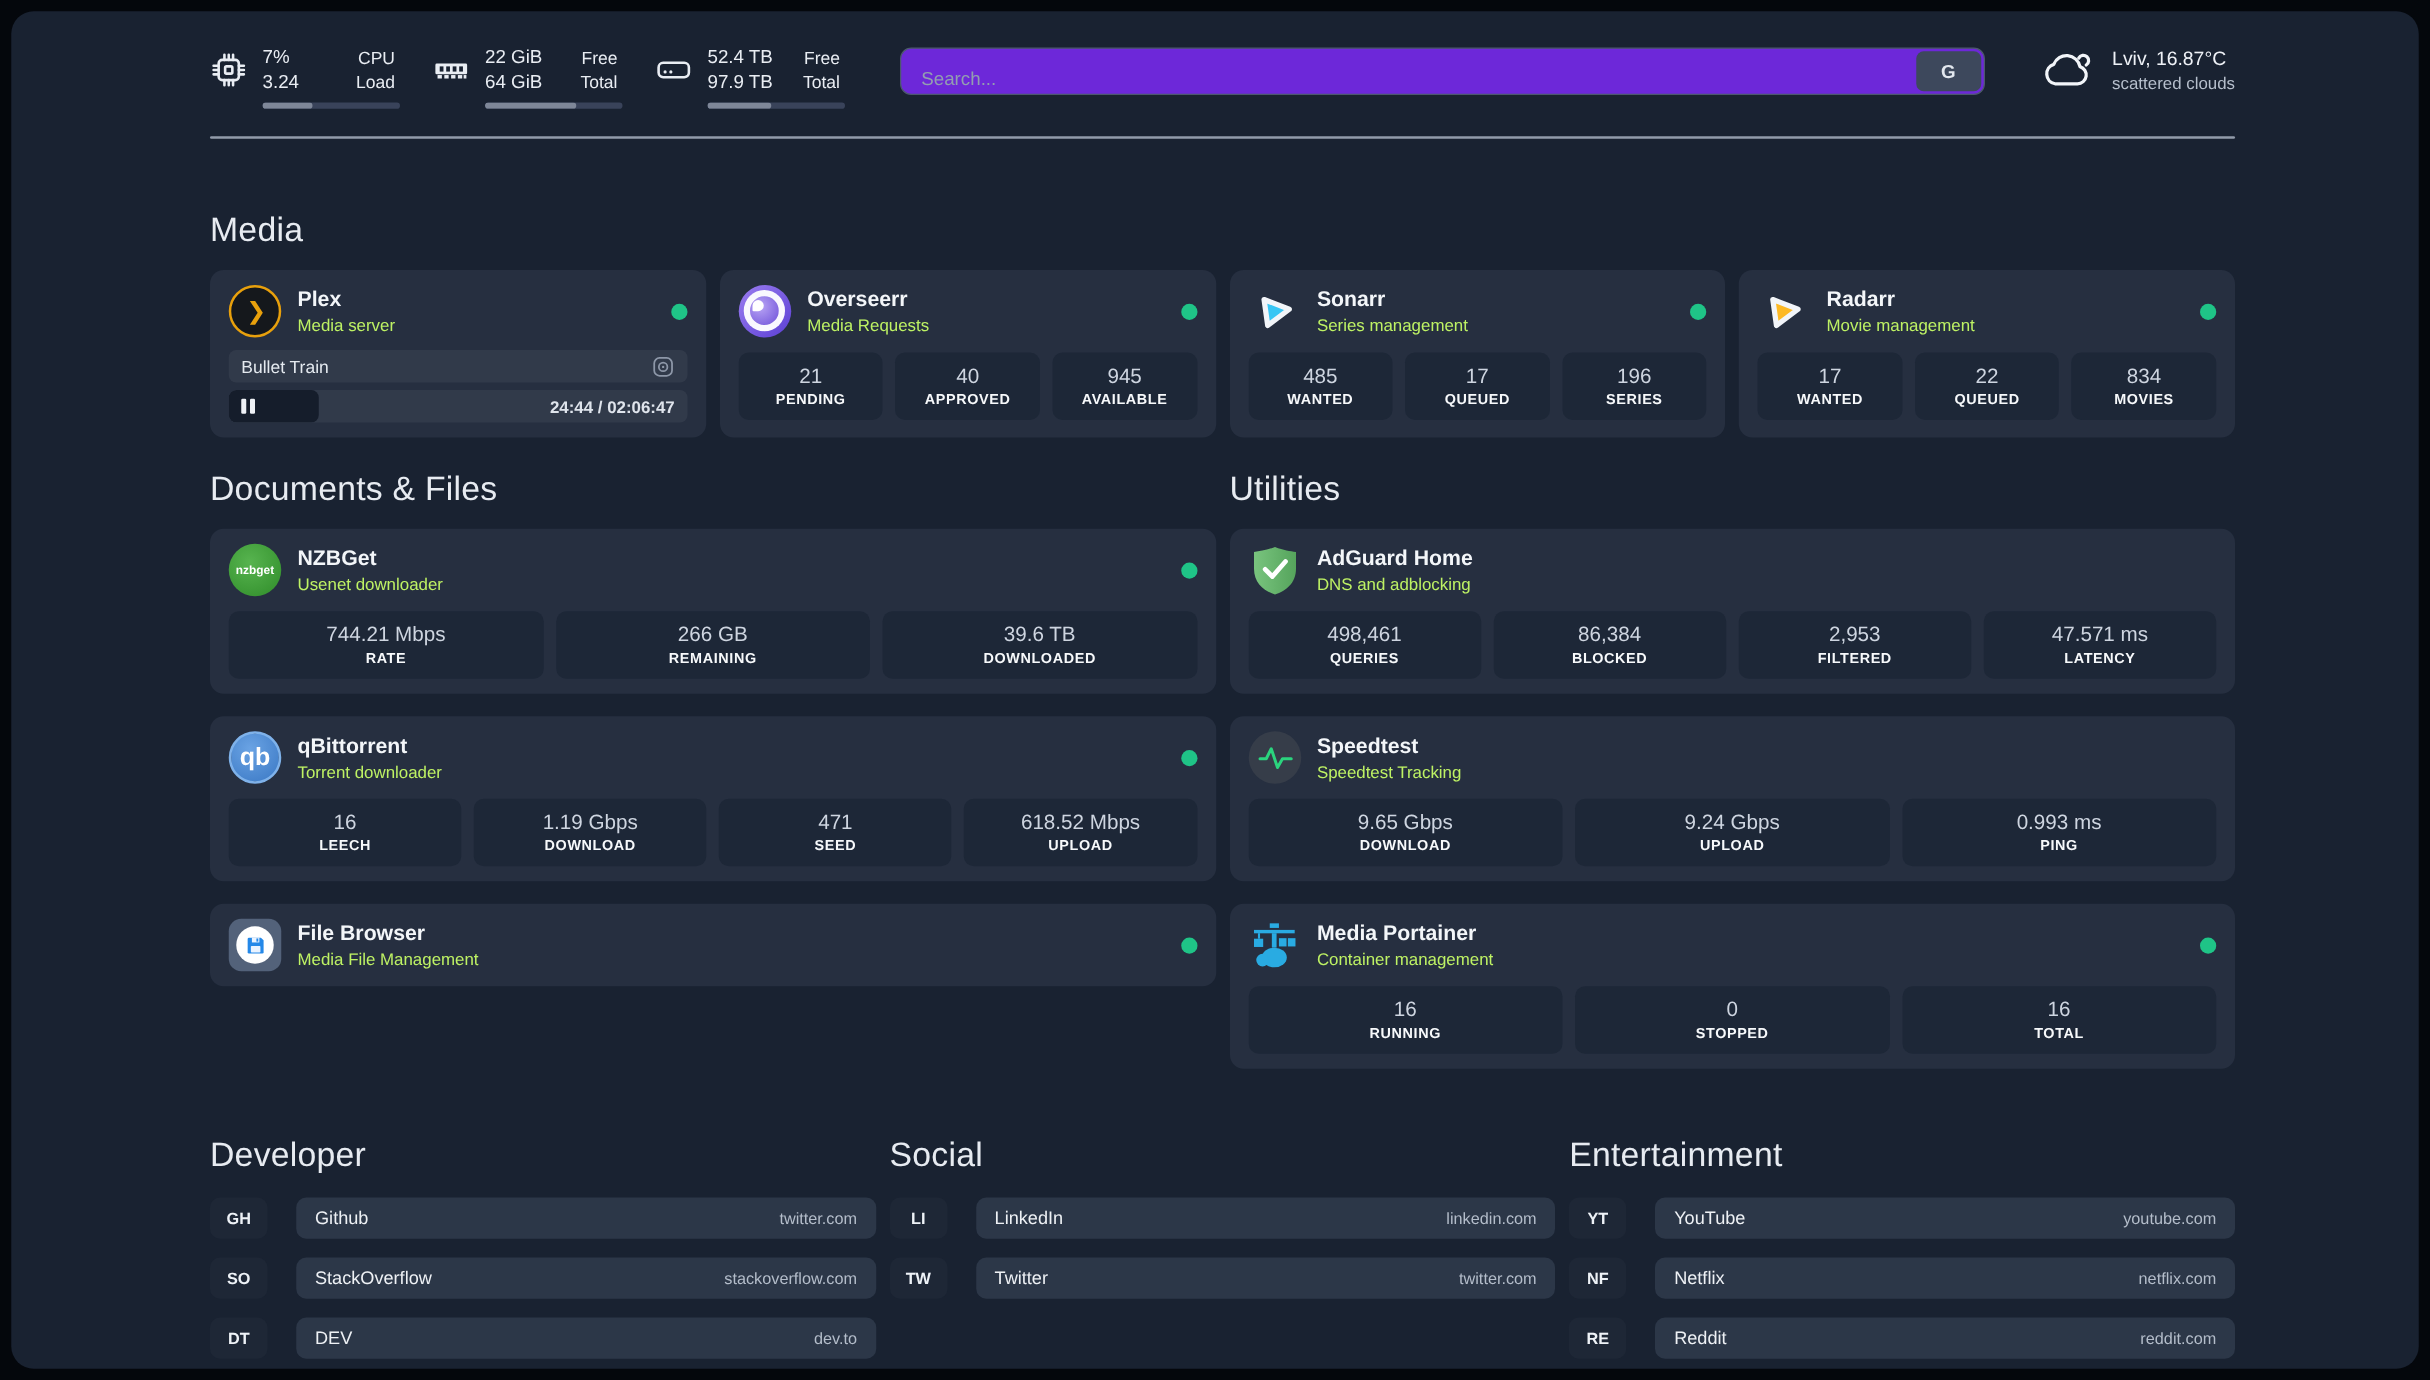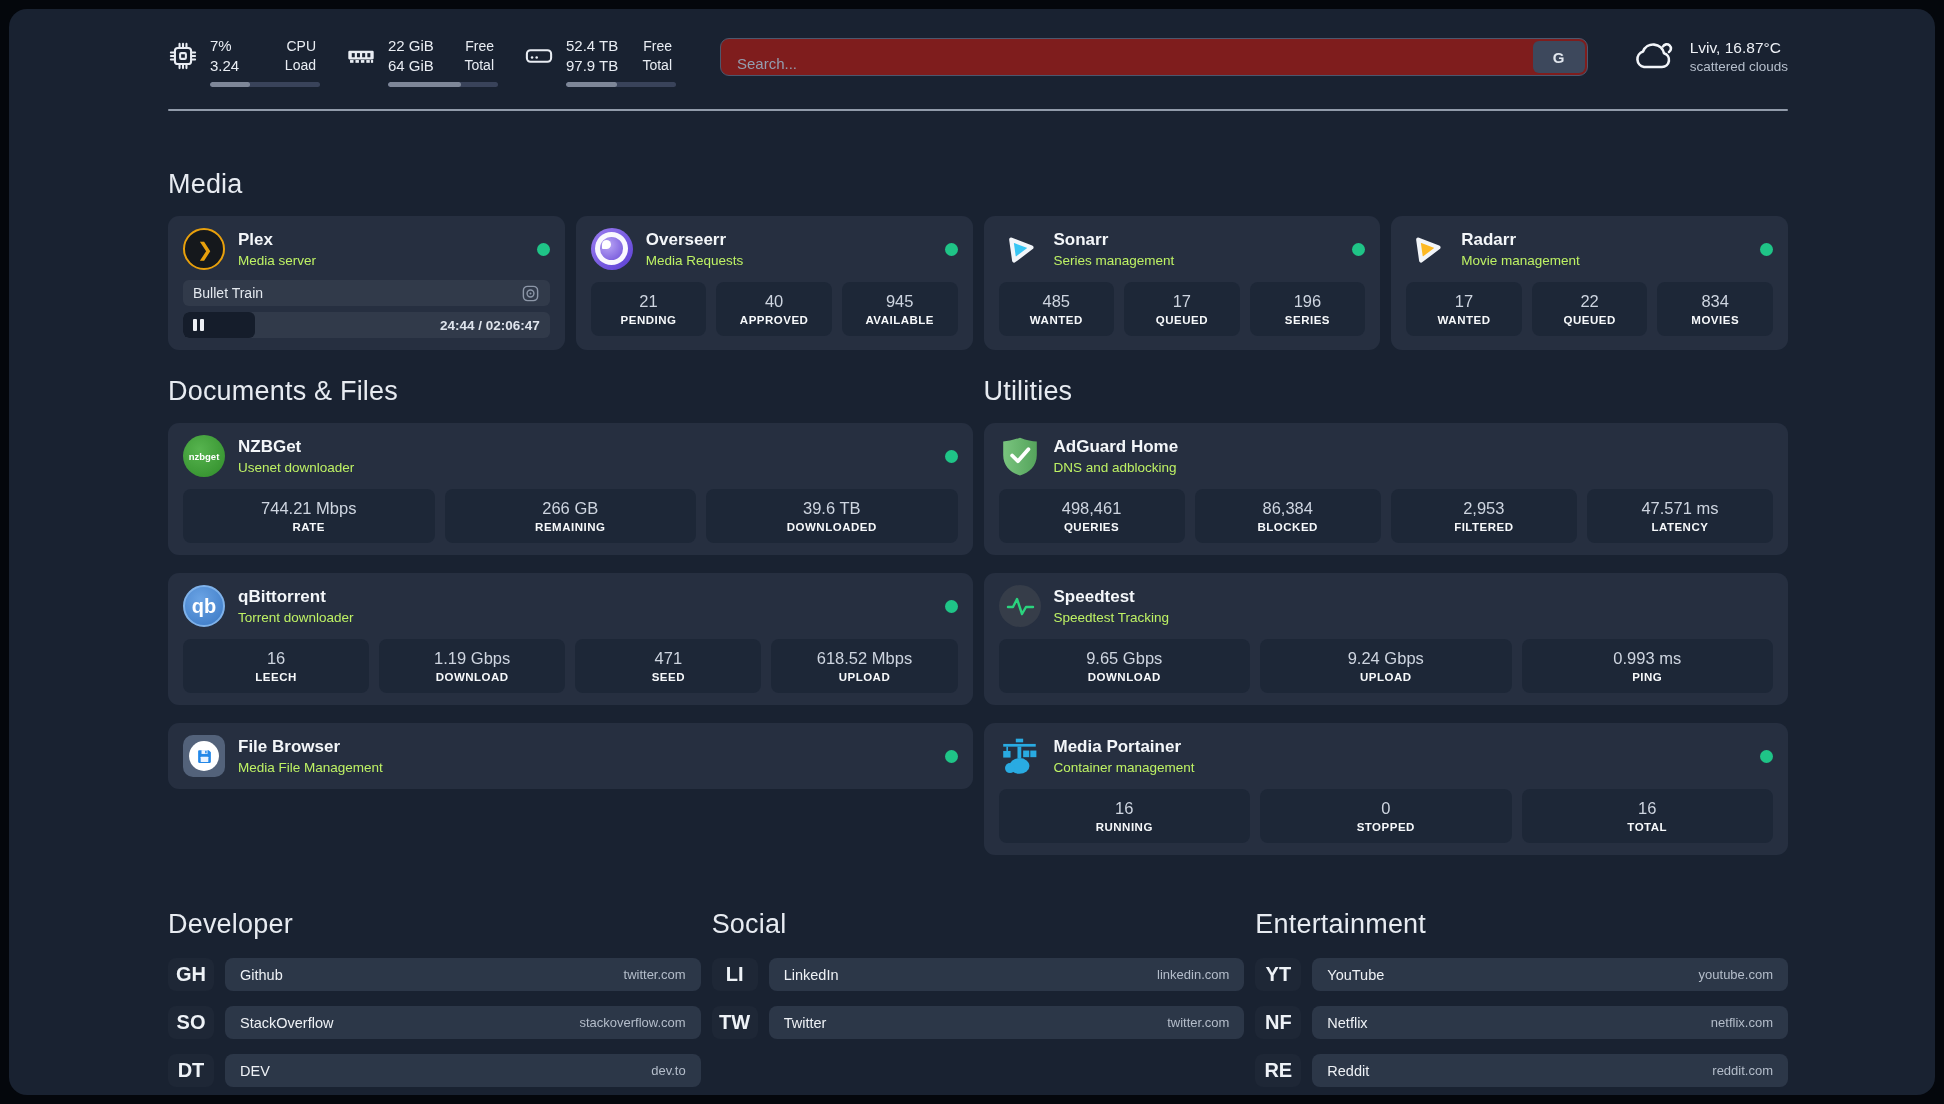--- a/index.html
+++ b/index.html
@@ -13,21 +13,21 @@
   .sysstat{display:flex;flex-direction:column;}
   .sysstat-top{display:flex;align-items:center;gap:12px;}
   .sys-icon{width:30px;height:30px;flex:none;display:flex;align-items:center;justify-content:center;}
   .sys-icon svg{width:30px;height:30px;}
   .sys-values{font-size:15px;color:#e9edf3;line-height:1.3;font-weight:500;min-width:54px;white-space:nowrap;}
   .sys-labels{font-size:14px;color:#e9edf3;line-height:1.3;font-weight:500;text-align:right;min-width:40px;white-space:nowrap;}
   .sys-bar{height:5px;width:110px;border-radius:3px;background:#39435a;margin:7px 0 0 42px;overflow:hidden;}
   .sys-bar-fill{height:100%;background:#7e8798;border-radius:3px;}
 
   .searchwrap{flex:1;margin:2px 44px 0 44px;position:relative;height:38px;}
-  .search-input{width:100%;height:100%;box-sizing:border-box;background:#7f1d1d;border:1.5px solid #4c586e;border-radius:9px;color:#dfe4ec;font-size:15px;padding:12px 70px 0 16px;font-family:inherit;outline:none;}
+  .search-input{width:100%;height:100%;box-sizing:border-box;background:#6d28d9;border:1.5px solid #4c586e;border-radius:9px;color:#dfe4ec;font-size:15px;padding:12px 70px 0 16px;font-family:inherit;outline:none;}
   .search-input::placeholder{color:#939eb0;}
   .search-btn{position:absolute;right:3px;top:3px;bottom:3px;width:52px;background:#3d485c;border-radius:6px;display:flex;align-items:center;justify-content:center;color:#e2e7ee;font-weight:600;font-size:15px;cursor:pointer;}
 
   .weather{display:flex;align-items:flex-start;gap:14px;flex:none;margin-top:2px;}
   .weather-icon svg{width:44px;height:36px;display:block;}
   .weather-t1{font-size:15.5px;color:#eef1f6;font-weight:500;line-height:1.3;}
   .weather-t2{font-size:13.5px;color:#b6bfcc;line-height:1.3;}
 
   .divider{height:2px;background:#a7b0bf;opacity:.85;margin-top:22px;border-radius:1px;}
 
@@ -73,22 +73,22 @@
   .qbit-badge{border-radius:50%;background:radial-gradient(circle at 40% 32%,#6aa3e4,#3a78c4);color:#fff;font-weight:600;font-size:20px;border:2px solid #7fb2ea;}
   .speedtest-badge{border-radius:50%;background:#363d49;}
   .fb-badge{background:#53627a;border-radius:10px;}
   .fb-inner{width:30px;height:30px;border-radius:50%;background:#fff;display:flex;align-items:center;justify-content:center;}
 
   
   .bm-grid{display:grid;grid-template-columns:repeat(3,1fr);gap:11px;margin-top:54px;}
   .bm-col .section-title{margin:0 0 18px;}
   .bm-list{display:flex;flex-direction:column;gap:15px;}
   .bm-row{display:flex;align-items:stretch;height:33px;cursor:pointer;}
-  .bm-abbr{width:46px;flex:none;background:#1e2736;border-radius:8px;display:flex;align-items:center;justify-content:center;color:#eef2f7;font-size:20px;font-weight:600;}
-  .bm-pill{flex:1;margin-left:11px;background:#2c3748;border-radius:8px;display:flex;align-items:center;justify-content:space-between;padding:2px 15px;}
+  .bm-abbr{width:46px;flex:none;background:#1e2736;border-radius:8px;display:flex;align-items:center;justify-content:center;color:#eef2f7;font-size:13px;font-weight:600;}
+  .bm-pill{flex:1;margin-left:23px;background:#2c3748;border-radius:8px;display:flex;align-items:center;justify-content:space-between;padding:2px 15px;}
   .bm-name{font-size:14.5px;color:#eef1f5;}
   .bm-domain{font-size:13px;color:#b4bdca;}
 </style>
 </head>
 <body>
 
 <div class="page">
   <div class="content">
 
     <div class="topbar">

